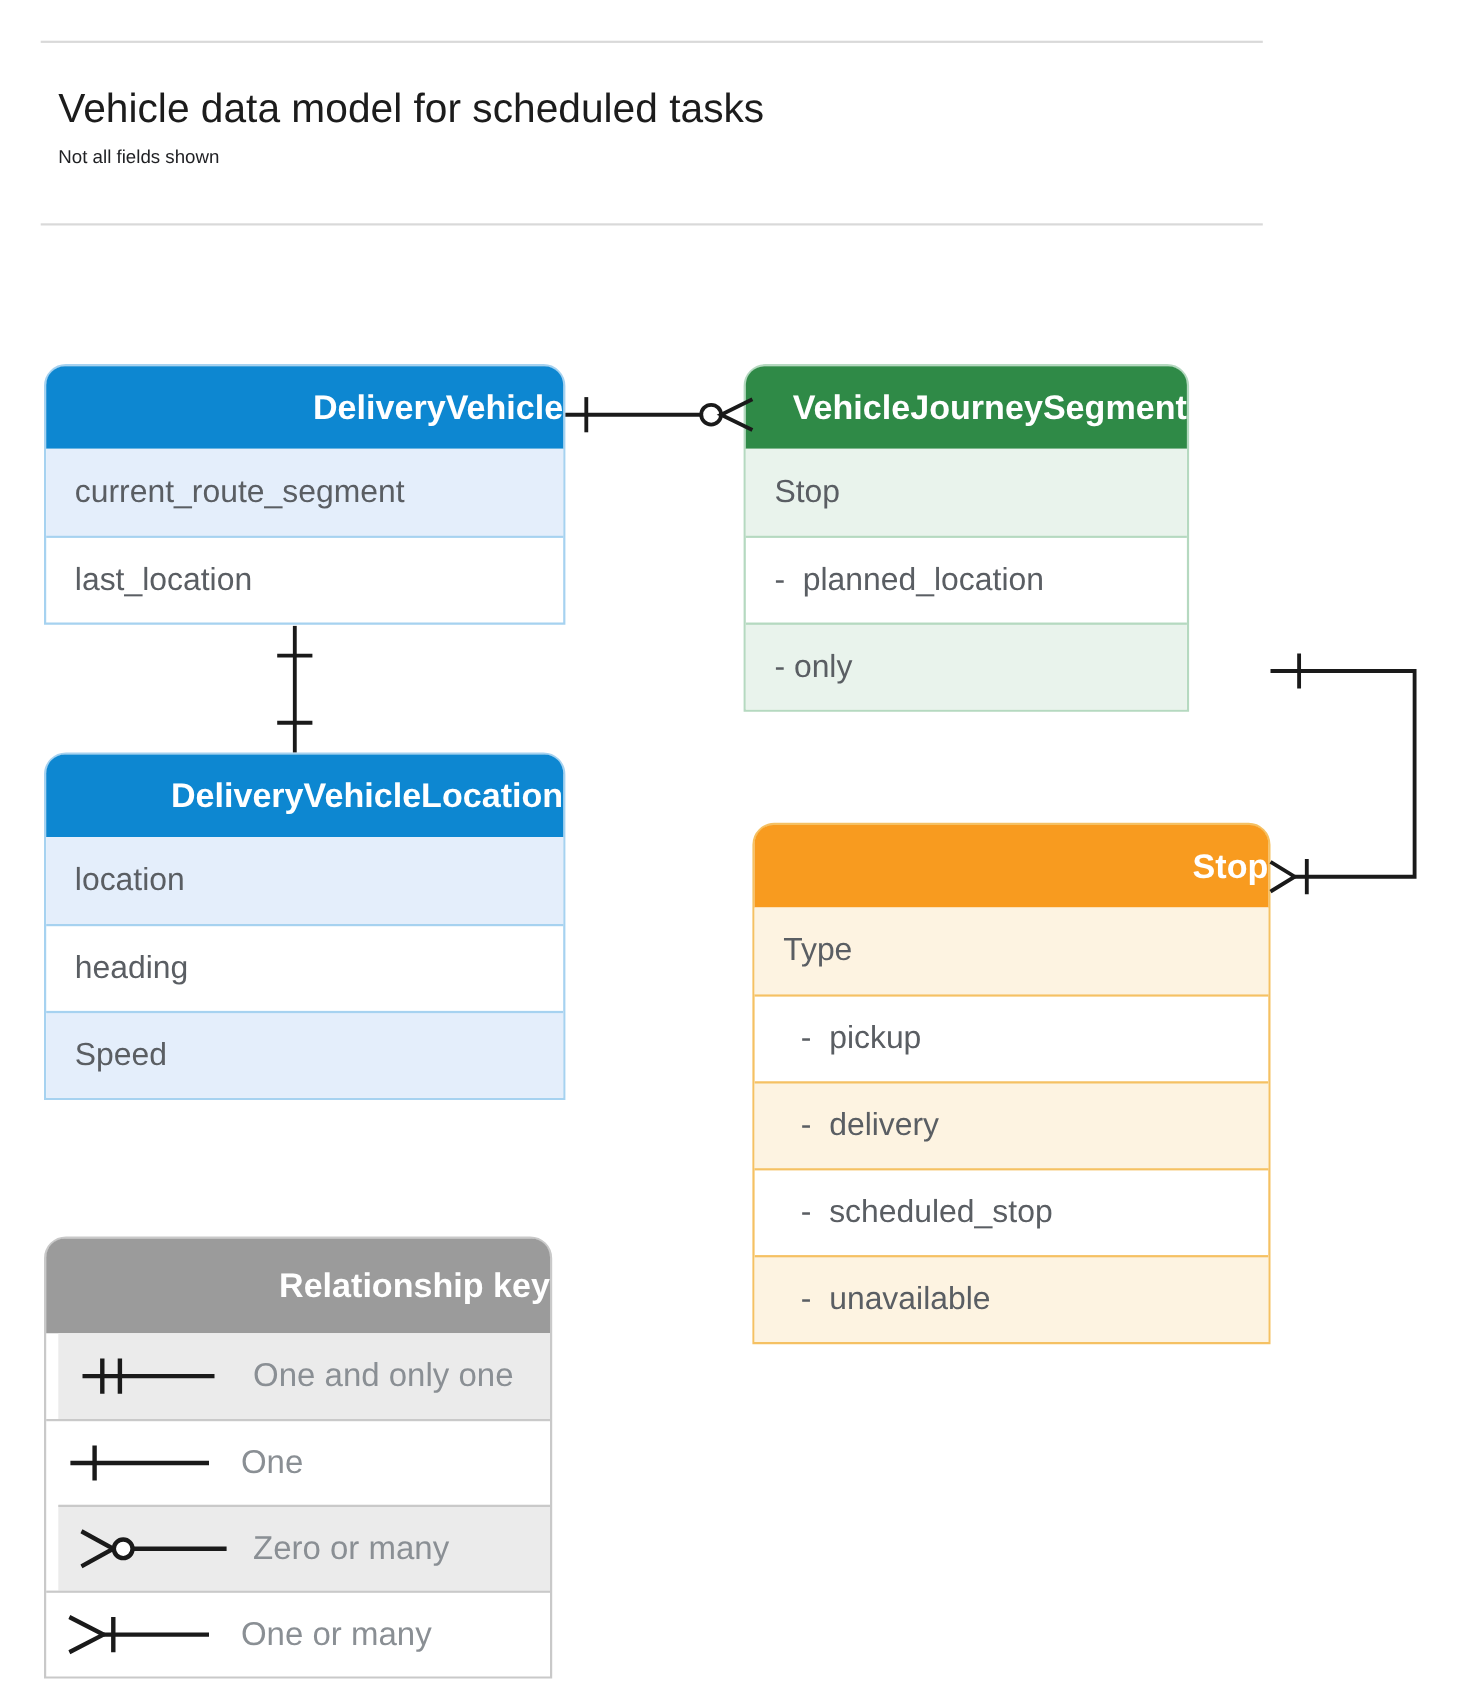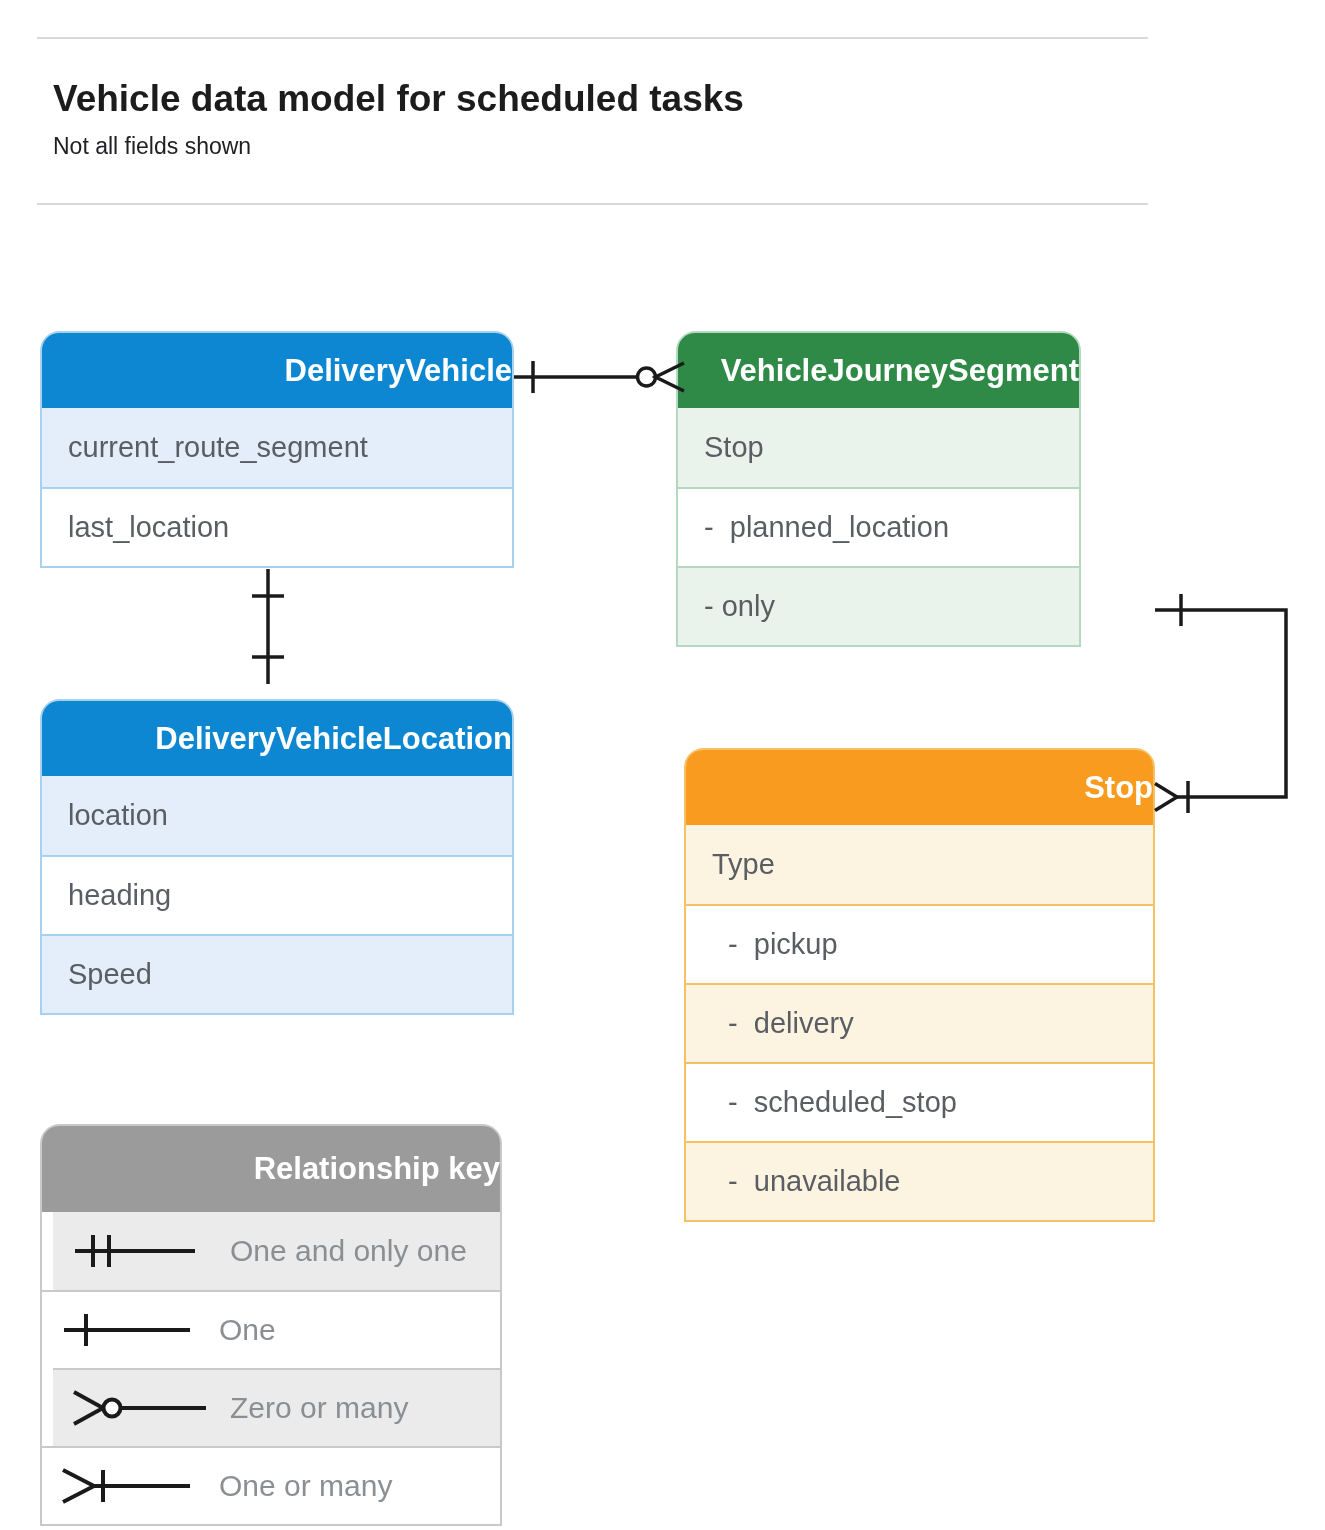--- a/index.html
+++ b/index.html
@@ -6,25 +6,25 @@
   .canvas{
     position:relative;
     width:1325px;height:1530px;
     background:#ffffff;
     font-family:"Liberation Sans", sans-serif;
     overflow:hidden;
   }
   .rule{position:absolute;left:37px;width:1111px;height:2px;background:#d9d9d9;}
   .page-title{
     position:absolute;left:53px;top:78px;
-    font-size:37px;font-weight:700;color:#1c1c1c;letter-spacing:0;
+    font-size:37px;font-weight:400;color:#1c1c1c;letter-spacing:0;
   }
   .page-subtitle{
     position:absolute;left:53px;top:133px;
-    font-size:23px;font-weight:400;color:#202124;
+    font-size:17px;font-weight:400;color:#202124;
   }
 
   
   .entity{
     position:absolute;
     border:2px solid var(--border);
     border-radius:20px 20px 0 0;
     background:#fff;
     box-sizing:border-box;
   }
@@ -96,21 +96,21 @@
 
   <div class="entity theme-green" style="left:676px;top:331px;width:405px">
     <div class="entity-header">
       <span>VehicleJourneySegment</span>
     </div>
     <div class="entity-row tint" style="border-top:none">Stop</div>
     <div class="entity-row dash">-  planned_location</div>
     <div class="entity-row tint dash">- only</div>
   </div>
 
-  <div class="entity theme-blue" style="left:40px;top:699px;width:474px">
+  <div class="entity theme-blue" style="left:40px;top:684px;width:474px">
     <div class="entity-header">
       <span>DeliveryVehicleLocation</span>
     </div>
     <div class="entity-row tint" style="border-top:none">location</div>
     <div class="entity-row">heading</div>
     <div class="entity-row tint">Speed</div>
   </div>
 
   <div class="entity theme-orange entity--tasks" style="left:684px;top:748px;width:471px">
     <div class="entity-header">

